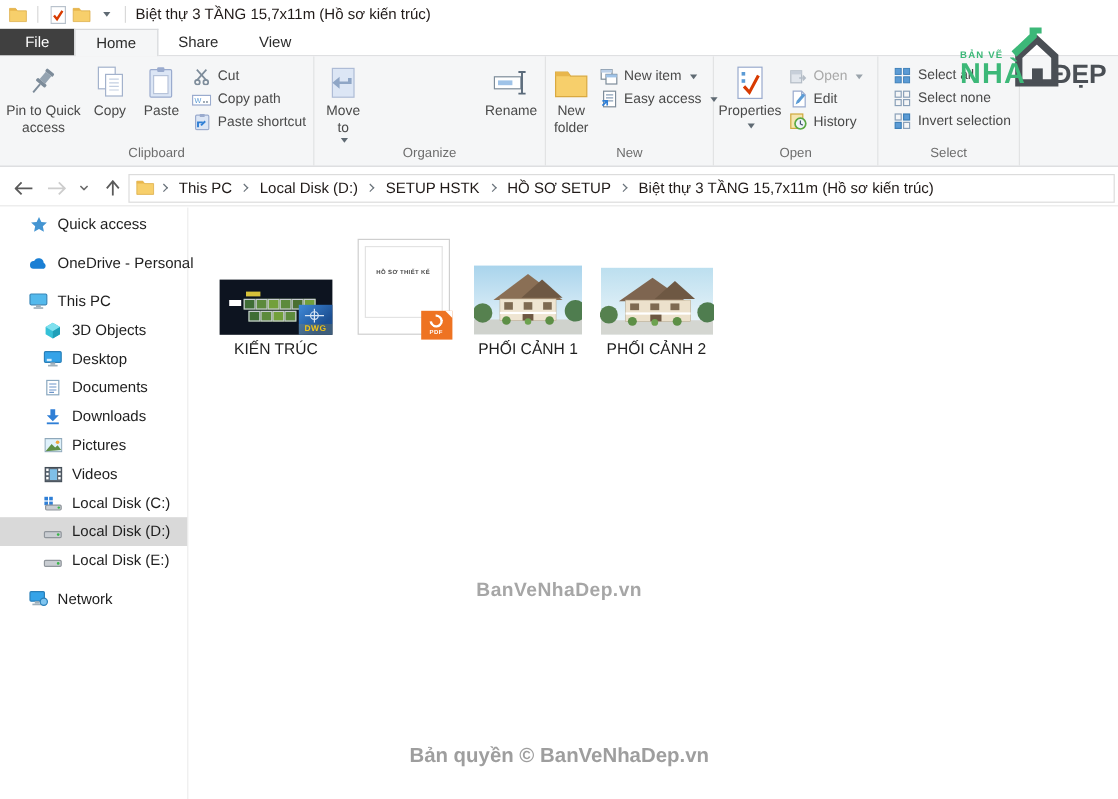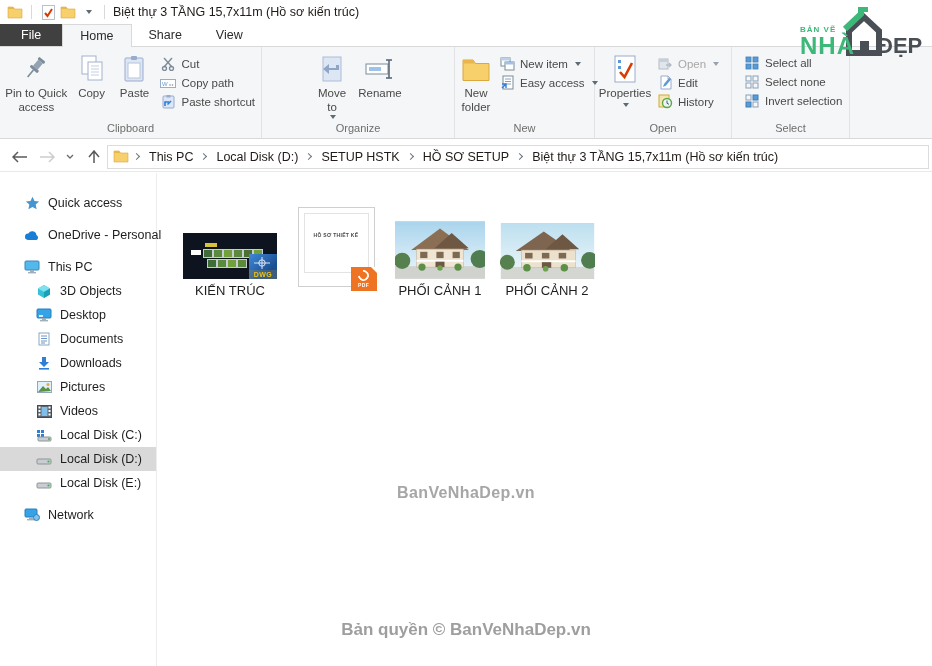--- a/index.html
+++ b/index.html
@@ -8,21 +8,21 @@
 
   
   .titlebar { height:24px; display:flex; align-items:center; padding-left:5px; background:#fff; }
   .qat-sep { width:1px; height:14px; background:#d9d9d9; margin:0 6px; }
   .qat-btn { display:flex; align-items:center; justify-content:center; width:20px; height:20px; }
   .win-title { font-size:12.5px; color:#201a18; margin-left:2px; white-space:nowrap; }
   .caret { display:inline-block; width:0; height:0; border-left:3px solid transparent; border-right:3px solid transparent; border-top:4px solid #5f6a73; margin-left:2px; vertical-align:middle; }
   .caret.light { border-top-color:#9aa3ab; }
 
   
-  .logo { position:absolute; top:3px; right:10px; width:122px; height:54px; display:flex; align-items:flex-end; z-index:50; }
+  .logo { position:absolute; top:19px; right:10px; width:122px; height:54px; display:flex; align-items:flex-end; z-index:50; }
   .logo-textcol { display:flex; flex-direction:column; align-items:flex-start; margin-right:-14px; z-index:2; }
   .logo-top { font-size:8px; font-weight:bold; color:#3cb878; letter-spacing:1px; margin-bottom:1px; }
   .logo-main { font-size:24px; font-weight:bold; color:#3cb878; line-height:0.9; letter-spacing:1px; }
   .logo-suffix { font-size:22px; font-weight:bold; color:#4a4f55; line-height:1; margin-left:-10px; z-index:1; }
 
   
   .tabrow { height:23px; display:flex; background:#fff; border-bottom:1px solid #d8d9db; position:relative; }
   .tab { padding:4px 17px 3px; font-size:12.5px; color:#2b2b2b; }
   .tab-file { background:#404040; color:#fff; padding:4px 21px 3px; }
   .tab-active { background:#f5f6f7; border:1px solid #d8d9db; border-bottom:none; margin-bottom:-1px; padding-bottom:4px; }
@@ -43,30 +43,30 @@
   
   .addr-strip { height:3px; background:#fff; }
   .addrbar { height:30px; display:flex; align-items:center; background:#fff; border-bottom:1px solid #e9e9e9; padding:0 3px 0 6px; }
   .nav-btn { width:27px; height:24px; display:flex; align-items:center; justify-content:center; }
   .addrbox { flex:1; height:24px; border:1px solid #dcdcdc; display:flex; align-items:center; padding:0 5px; gap:3px; background:#fff; overflow:hidden; }
   .crumb { font-size:12.5px; color:#201a18; white-space:nowrap; padding:0 3px; }
   .crumb-chev { width:5px; height:5px; border-right:1.4px solid #6a737b; border-top:1.4px solid #6a737b; transform:rotate(45deg); margin:0 4px 0 2px; flex:0 0 auto; }
 
   
   .content { position:absolute; top:173px; left:0; right:0; bottom:0; display:flex; background:#fff; }
-  .sidebar { width:157px; border-right:1px solid #ededed; padding-top:18px; flex:0 0 auto; }
+  .sidebar { width:157px; border-right:1px solid #ededed; padding-top:2px; flex:0 0 auto; }
   .snav { display:flex; align-items:center; height:24px; gap:8px; font-size:12.5px; color:#1e1e1e; white-space:nowrap; }
   .lv0 { padding-left:24px; }
   .lv1 { padding-left:36px; }
   .snav.selected { background:#d9d9d9; }
   .sgap { height:8px; }
   .snav .nicon { width:16px; height:16px; flex:0 0 auto; display:flex; align-items:center; justify-content:center; }
 
   .main { flex:1; position:relative; padding:22px 0 0 20px; }
-  .files { display:flex; align-items:center; }
+  .files { display:flex; align-items:flex-start; }
   .file-item { display:flex; flex-direction:column; align-items:center; }
   .thumb-area { height:84px; width:100%; display:flex; align-items:flex-end; justify-content:center; position:relative; margin-bottom:4px; }
   .file-label { font-size:13px; text-align:center; line-height:1.25; color:#1e1e1e; max-width:100px; }
 
   
   .cad-thumb { width:94px; height:46px; background:#0d1420; position:relative; padding:9px 0 0 8px; }
   .cad-dash { position:absolute; top:10px; left:22px; width:12px; height:4px; background:#d8c23a; }
   .cad-minus { position:absolute; top:17px; left:8px; width:10px; height:5px; background:#fff; }
   .cad-rows { position:absolute; top:16px; left:20px; }
   .cad-row { display:flex; }
@@ -225,21 +225,21 @@
               </svg>
           </span>
           <span>Paste shortcut</span>
         </div>
       </div>
     </div>
     <div class="rgroup-label">Clipboard</div>
   </div>
 
   <div class="rgroup" style="width:193px">
-    <div class="rgroup-content" style="justify-content:center">
+    <div class="rgroup-content" style="justify-content:space-between">
       <div class="rbig" style="width:44px">
         <span class="bicon">
           <svg width="26" height="28" viewBox="0 0 26 28">
               <rect x="4" y="2" width="18" height="24" fill="#dce6f5" stroke="#aebcd6"></rect>
               <path d="M17 10 v3 h-7 v-4 l-6 5 6 5 v-4 h10 v-5 z" fill="#8fa6c6"></path>
             </svg>
         </span>
         <span class="blabel">Move to</span>
           <span class="caret"></span>
       </div>

